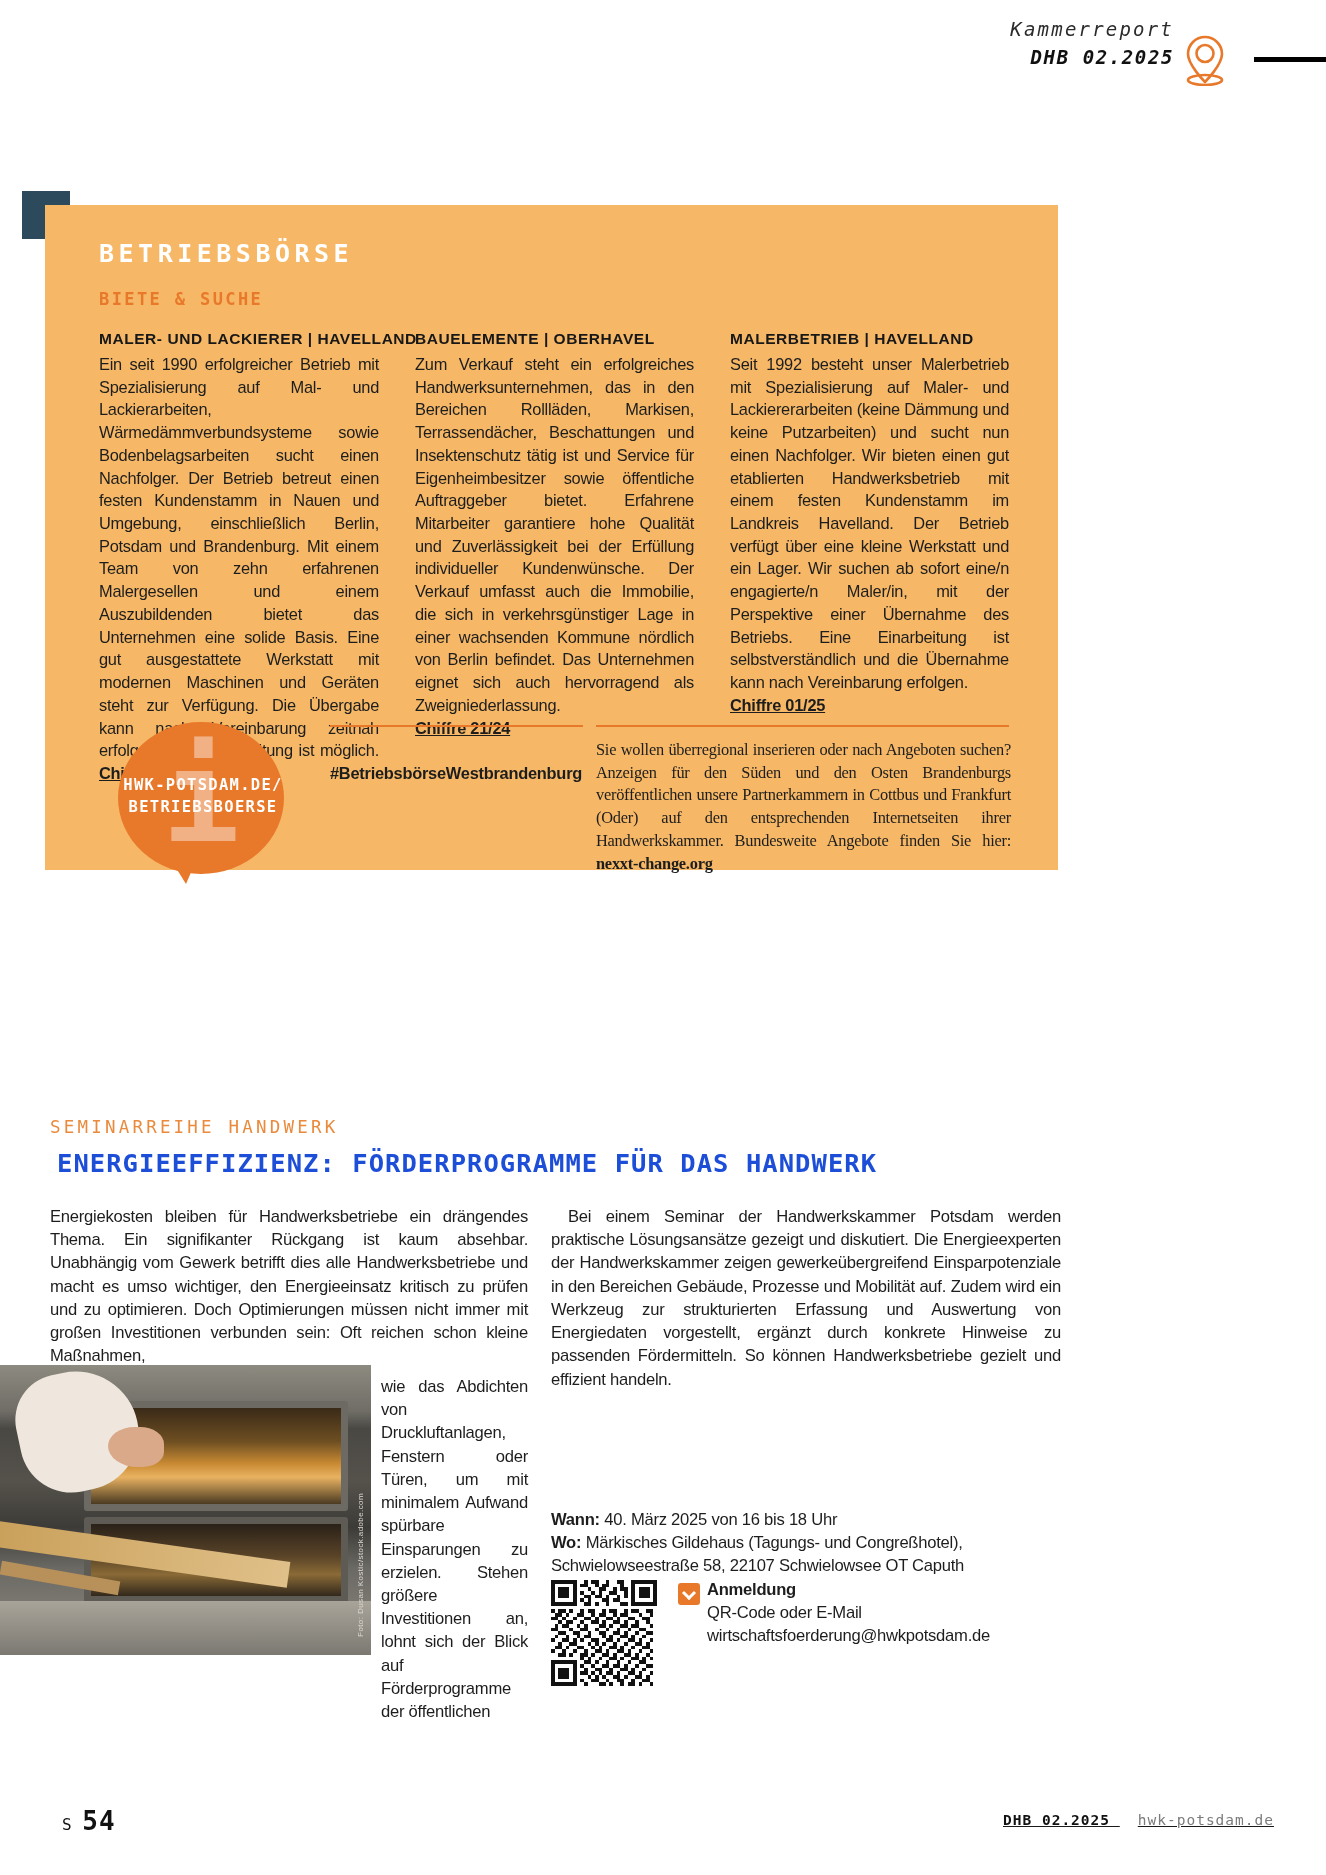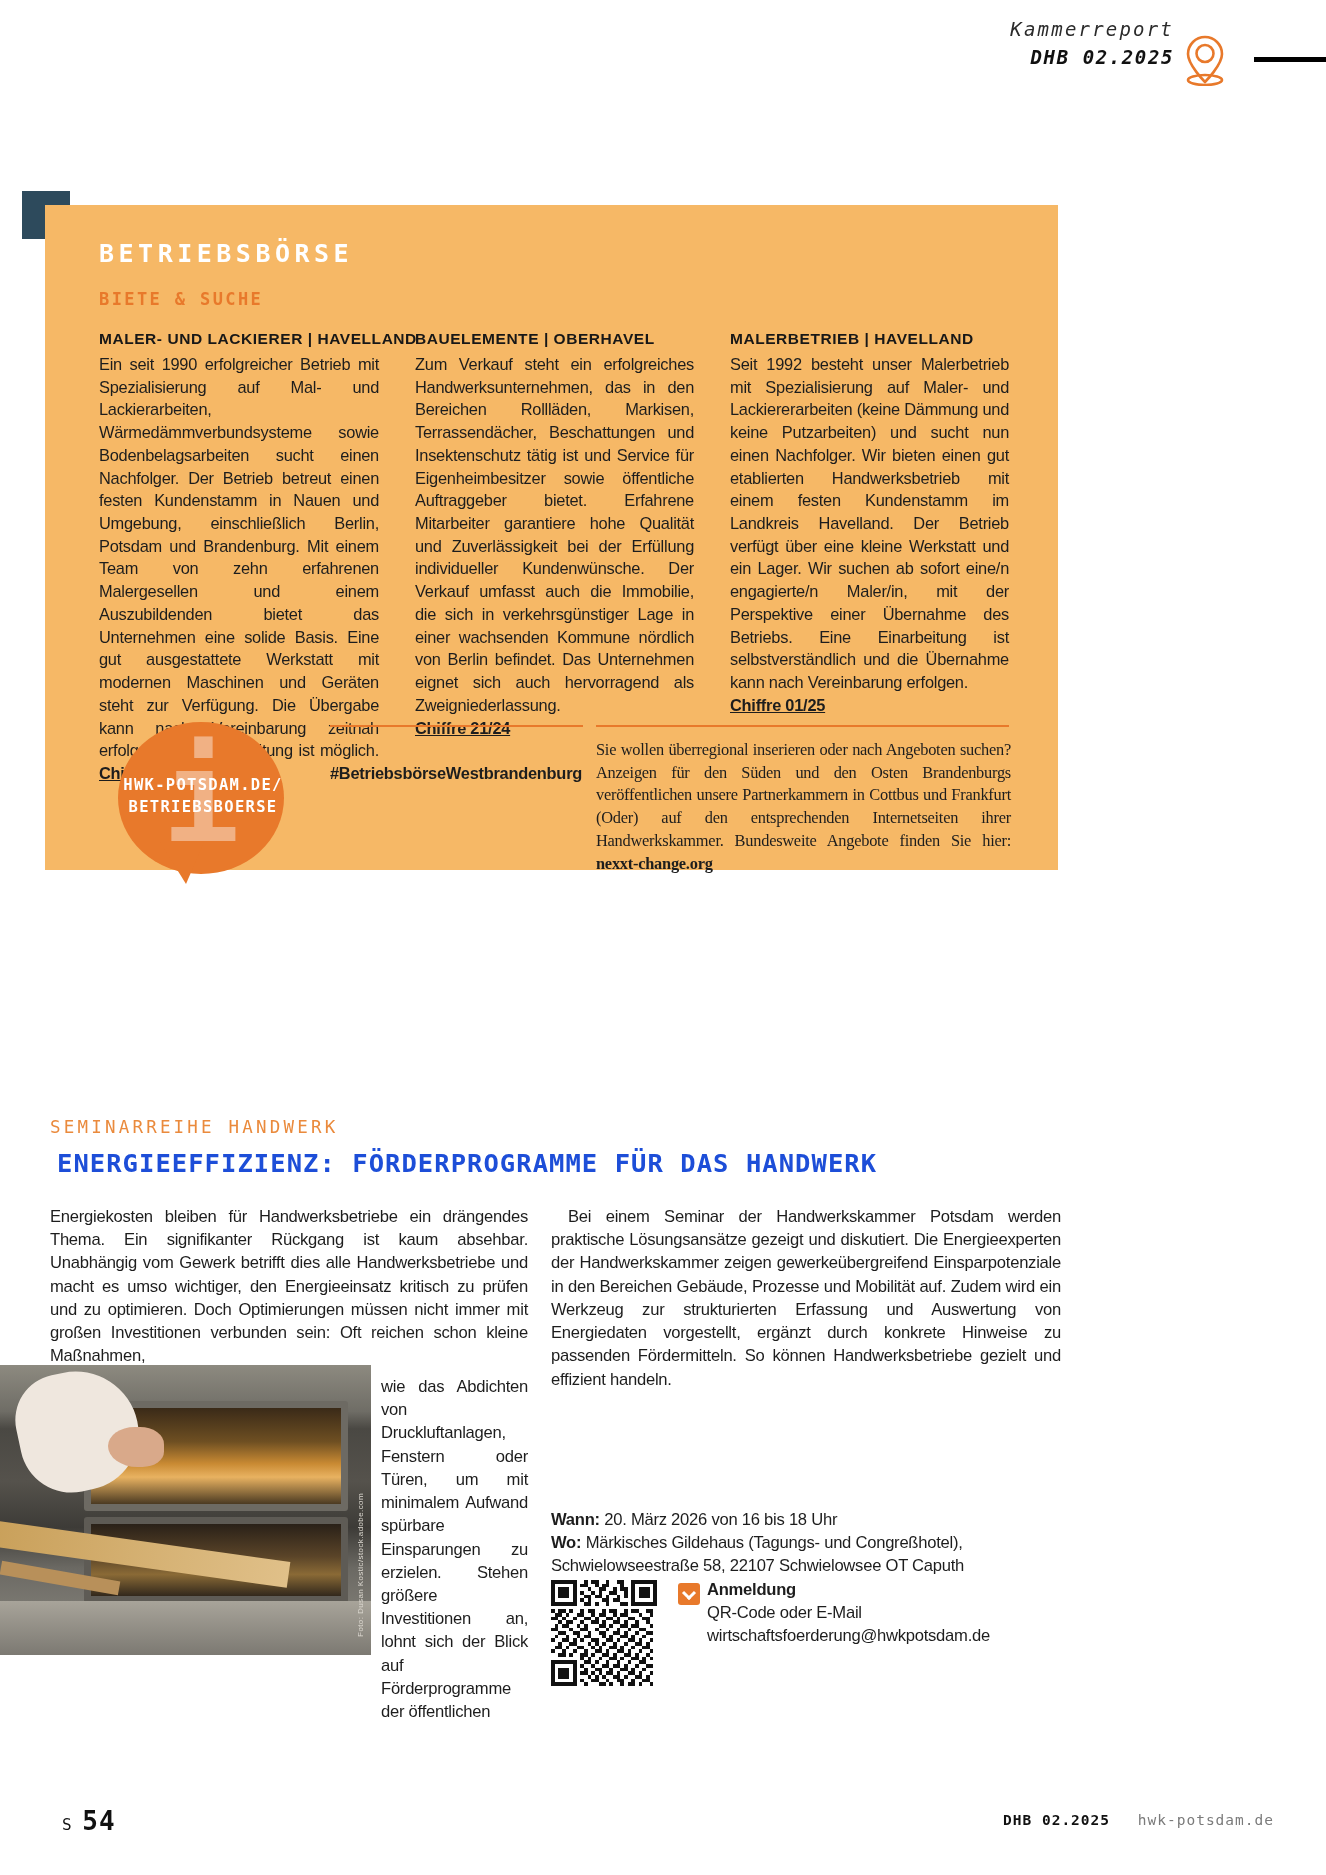--- a/index.html
+++ b/index.html
@@ -422,20 +422,21 @@
   }
   .foot-page .s { font-size: 16px; letter-spacing: 1px; }
   .foot-page .num { font-size: 26px; font-weight: 700; letter-spacing: 1px; }
   .foot-right {
     position: absolute;
     right: 52px;
     top: 1812px;
     font-family: "DejaVu Sans Mono", monospace;
     font-size: 14.5px;
     letter-spacing: 1px;
+    text-decoration: underline;
   }
   .foot-right .dhb { font-weight: 700; color: #111111; }
   .foot-right .site { color: #7b7b7b; margin-left: 18px; }
 </style>
 </head>
 <body>
 
 <div class="page-header">
   <div class="header-inner">
     <div class="header-kammerreport">Kammerreport</div>
@@ -509,21 +510,21 @@
   <span>wie das Abdichten von Druckluftanlagen, Fenstern oder Türen, um mit minimalem Aufwand spürbare Einsparungen zu erzielen.</span>
   <span class="indent" style="display:inline">Stehen größere Investitionen an, lohnt sich der Blick auf Förderprogramme der öffentlichen</span>
 </div>
 
 <div class="art-col-right">
   <p class="indent">Bei einem Seminar der Handwerkskammer Potsdam werden praktische Lösungsansätze gezeigt und diskutiert. Die Energieexperten der Handwerkskammer zeigen gewerkeübergreifend Einsparpotenziale in den Bereichen Gebäude, Prozesse und Mobilität auf. Zudem wird ein Werkzeug zur strukturierten Erfassung und Auswertung von Energiedaten vorgestellt, ergänzt durch konkrete Hinweise zu passenden Fördermitteln. So können Handwerksbetriebe gezielt und effizient handeln.</p>
 </div>
 
 <div class="event-info">
   <span class="bold-inline">Wann:</span>
-  <span>20. März 2026 von 16 bis 18 Uhr</span><br>
+  <span>40. März 2025 von 16 bis 18 Uhr</span><br>
   <span class="bold-inline">Wo:</span>
   <span>Märkisches Gildehaus (Tagungs- und Congreßhotel), Schwielowseestraße 58, 22107 Schwielowsee OT Caputh</span>
 </div>
 
 <div class="photo">
   <div class="oven-body"></div>
   <div class="oven-window"></div>
   <div class="oven-window2"></div>
   <div class="baker-arm"></div>
   <div class="baker-hand"></div>

